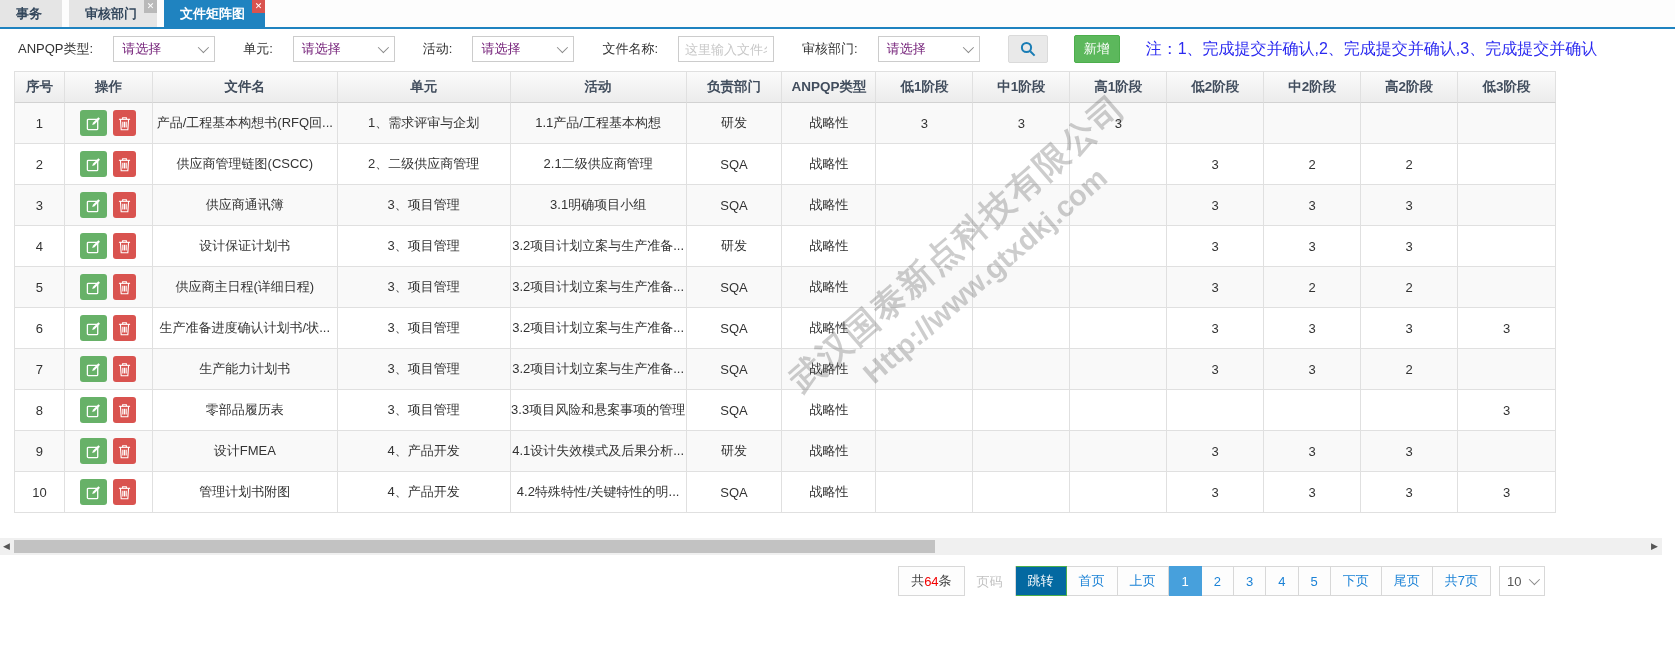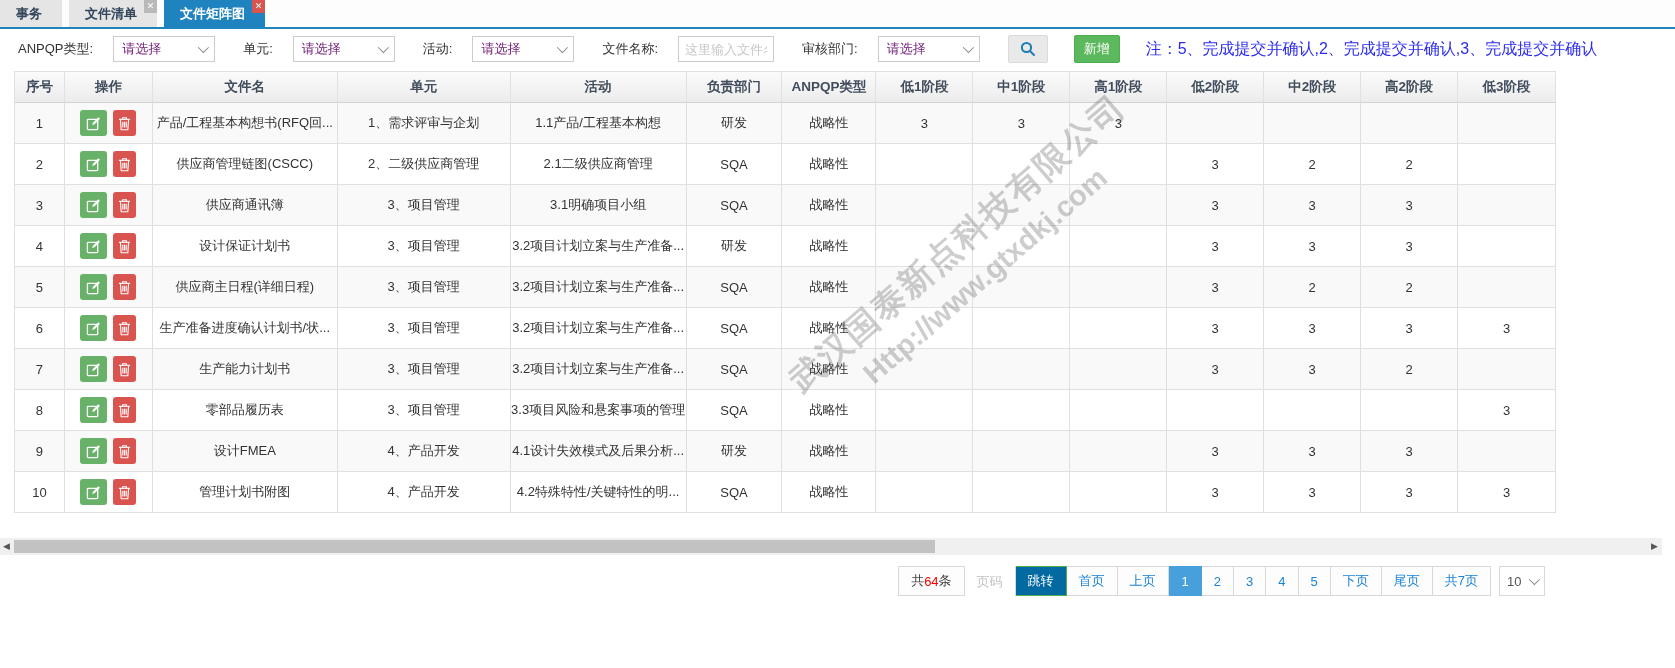--- a/index.html
+++ b/index.html
@@ -62,21 +62,21 @@
   .pg-size{margin-left:8px;border:1px solid #d8d8d8;display:flex;align-items:center;justify-content:space-between;width:46px;padding:0 7px;color:#555;background:#fff;cursor:pointer;box-sizing:border-box;}
 </style>
 </head>
 <body>
 
 <div class="tabbar">
   <div class="tab">
     <span>事务</span>
   </div>
   <div class="tab">
-    <span>文件清单</span>
+    <span>审核部门</span>
     <span class="tab-close">✕</span>
   </div>
   <div class="tab active">
     <span>文件矩阵图</span>
     <span class="tab-close">✕</span>
   </div>
 </div>
 
 <div class="filterbar">
   <span class="flabel" style="margin-left:0">ANPQP类型:</span>
@@ -101,21 +101,21 @@
     <span>请选择</span>
     <span class="chev"></span>
   </div>
   <button class="search-btn">
     <svg width="16" height="16" viewBox="0 0 16 16" fill="none" stroke="#1a7db5" stroke-width="2">
         <circle cx="6.5" cy="6.5" r="4.6"></circle>
         <path d="M10.2 10.2 L14.6 14.6"></path>
       </svg>
   </button>
   <button class="add-btn">新增</button>
-  <span class="note">注：5、完成提交并确认,2、完成提交并确认,3、完成提交并确认</span>
+  <span class="note">注：1、完成提交并确认,2、完成提交并确认,3、完成提交并确认</span>
 </div>
 
 <div class="tablewrap">
   <div class="thead">
       <div class="th c0">序号</div>
       <div class="th c1">操作</div>
       <div class="th c2">文件名</div>
       <div class="th c3">单元</div>
       <div class="th c4">活动</div>
       <div class="th c5">负责部门</div>

